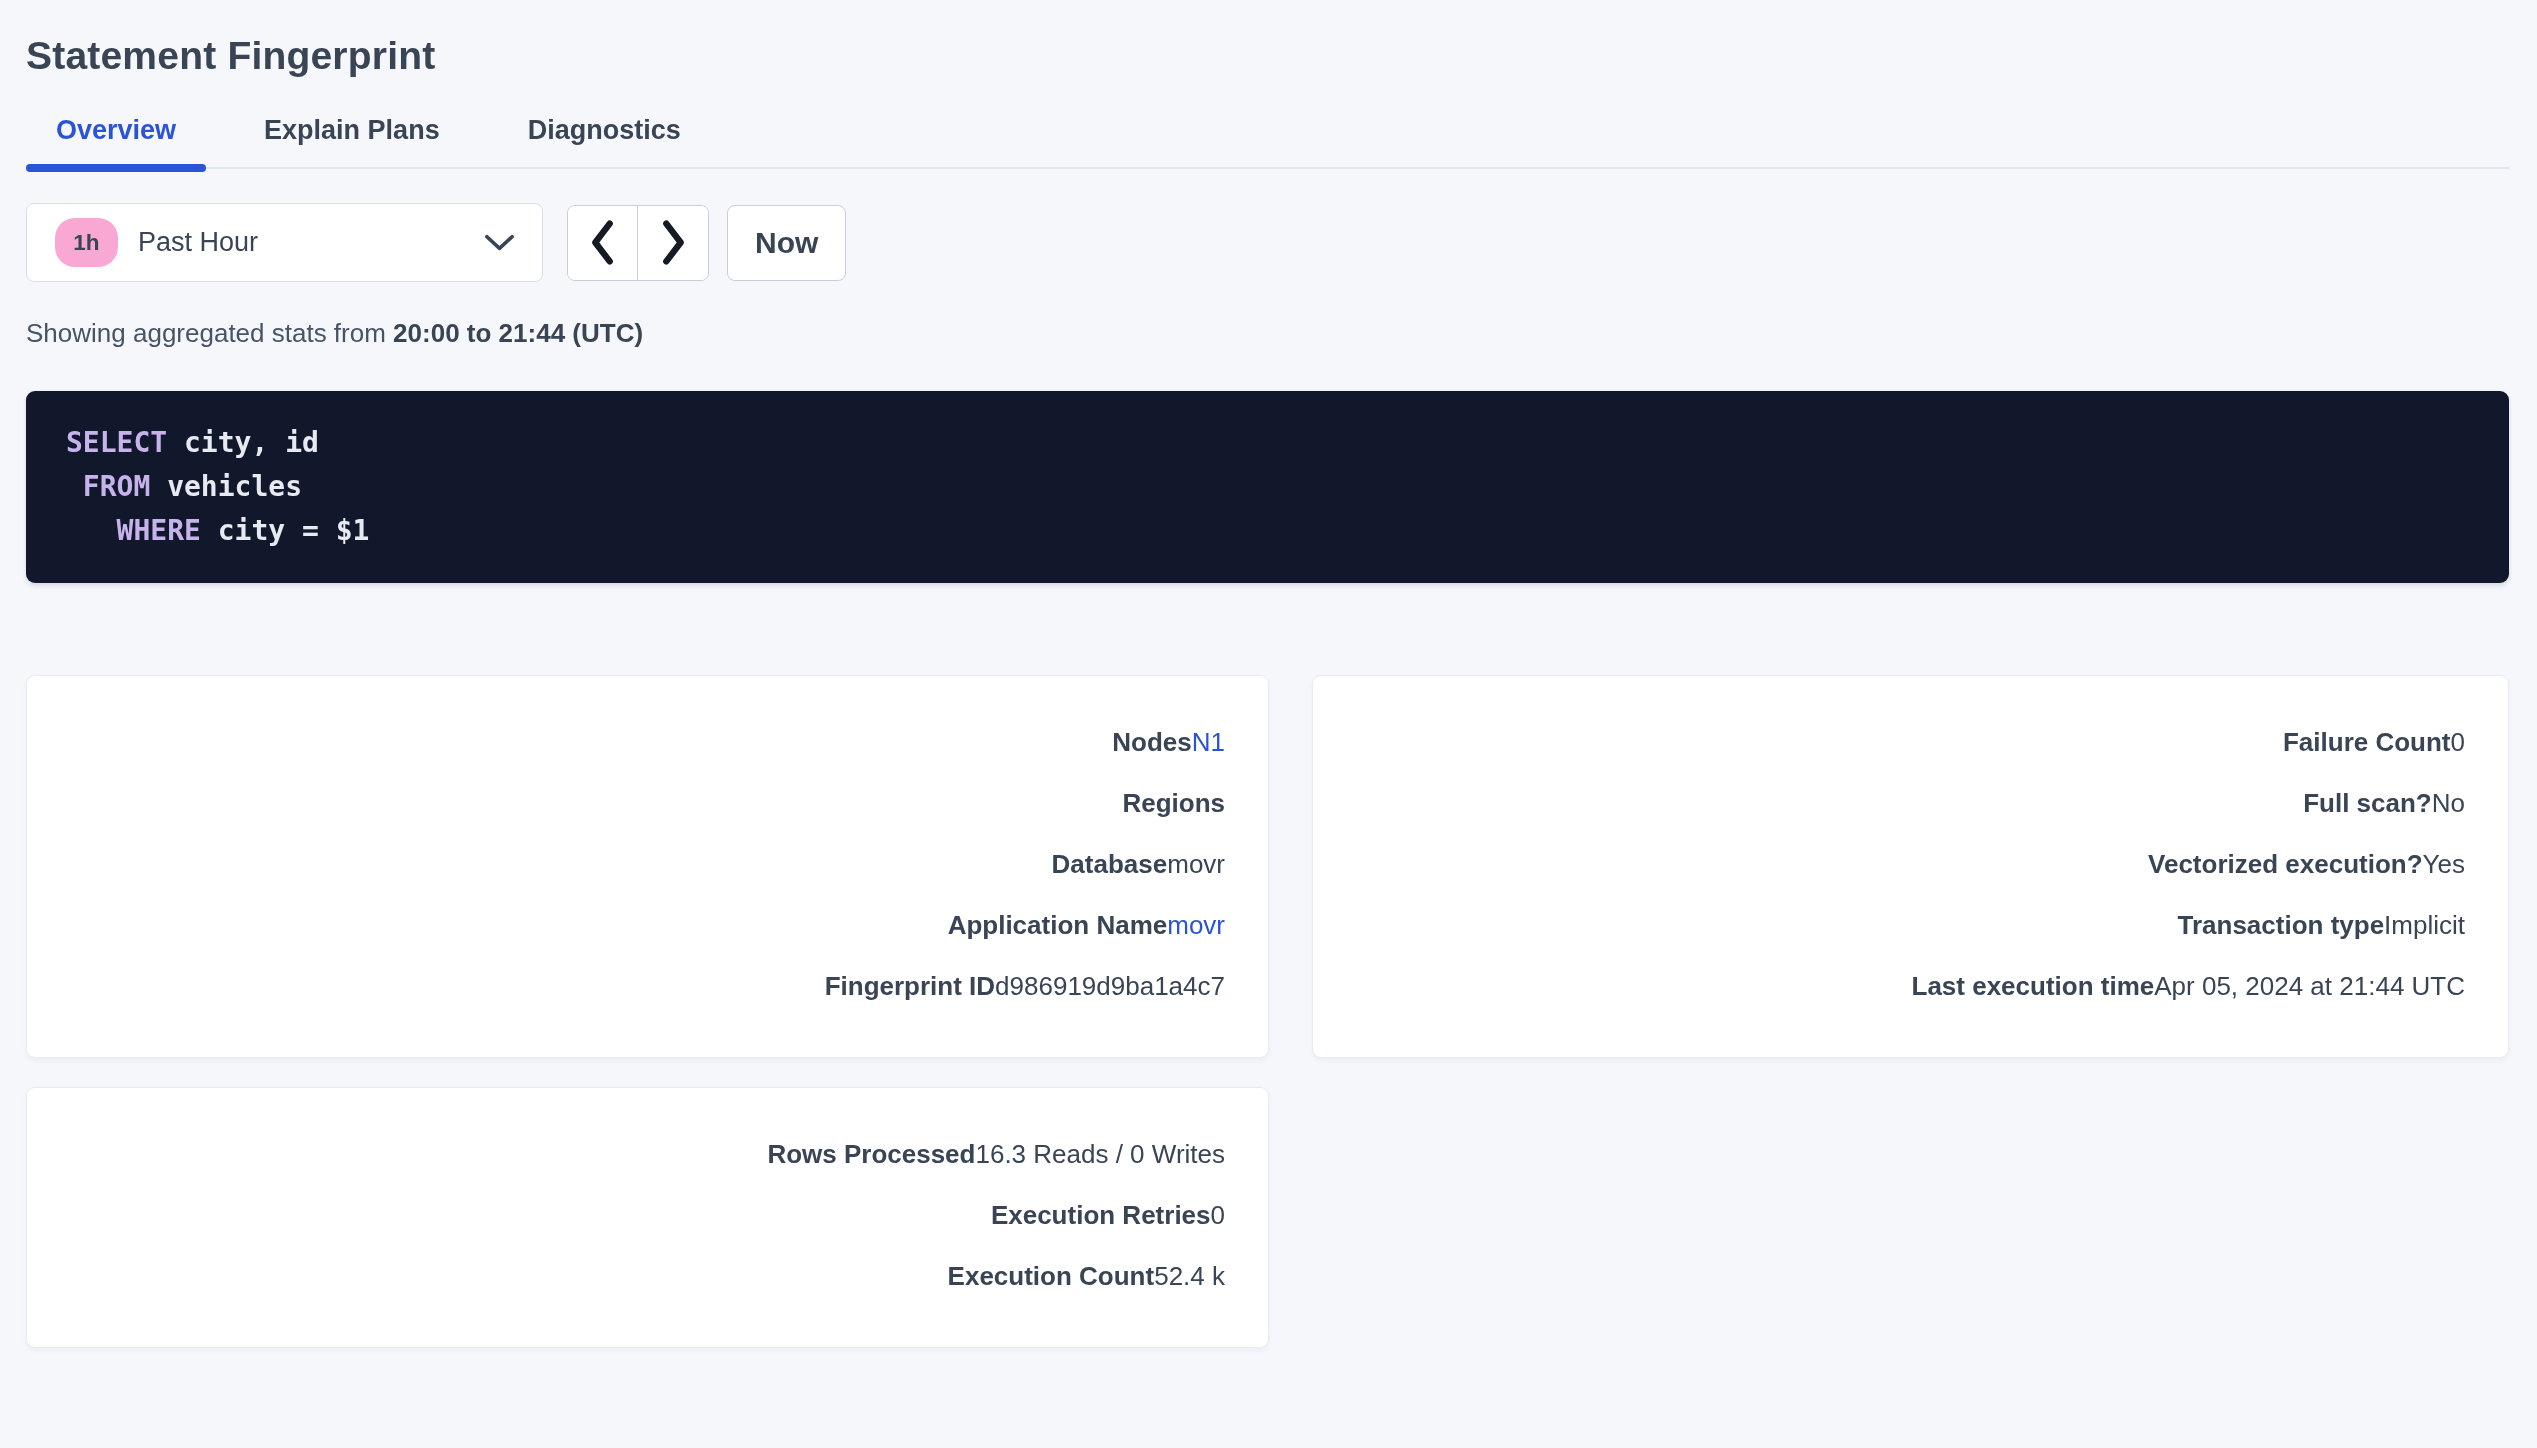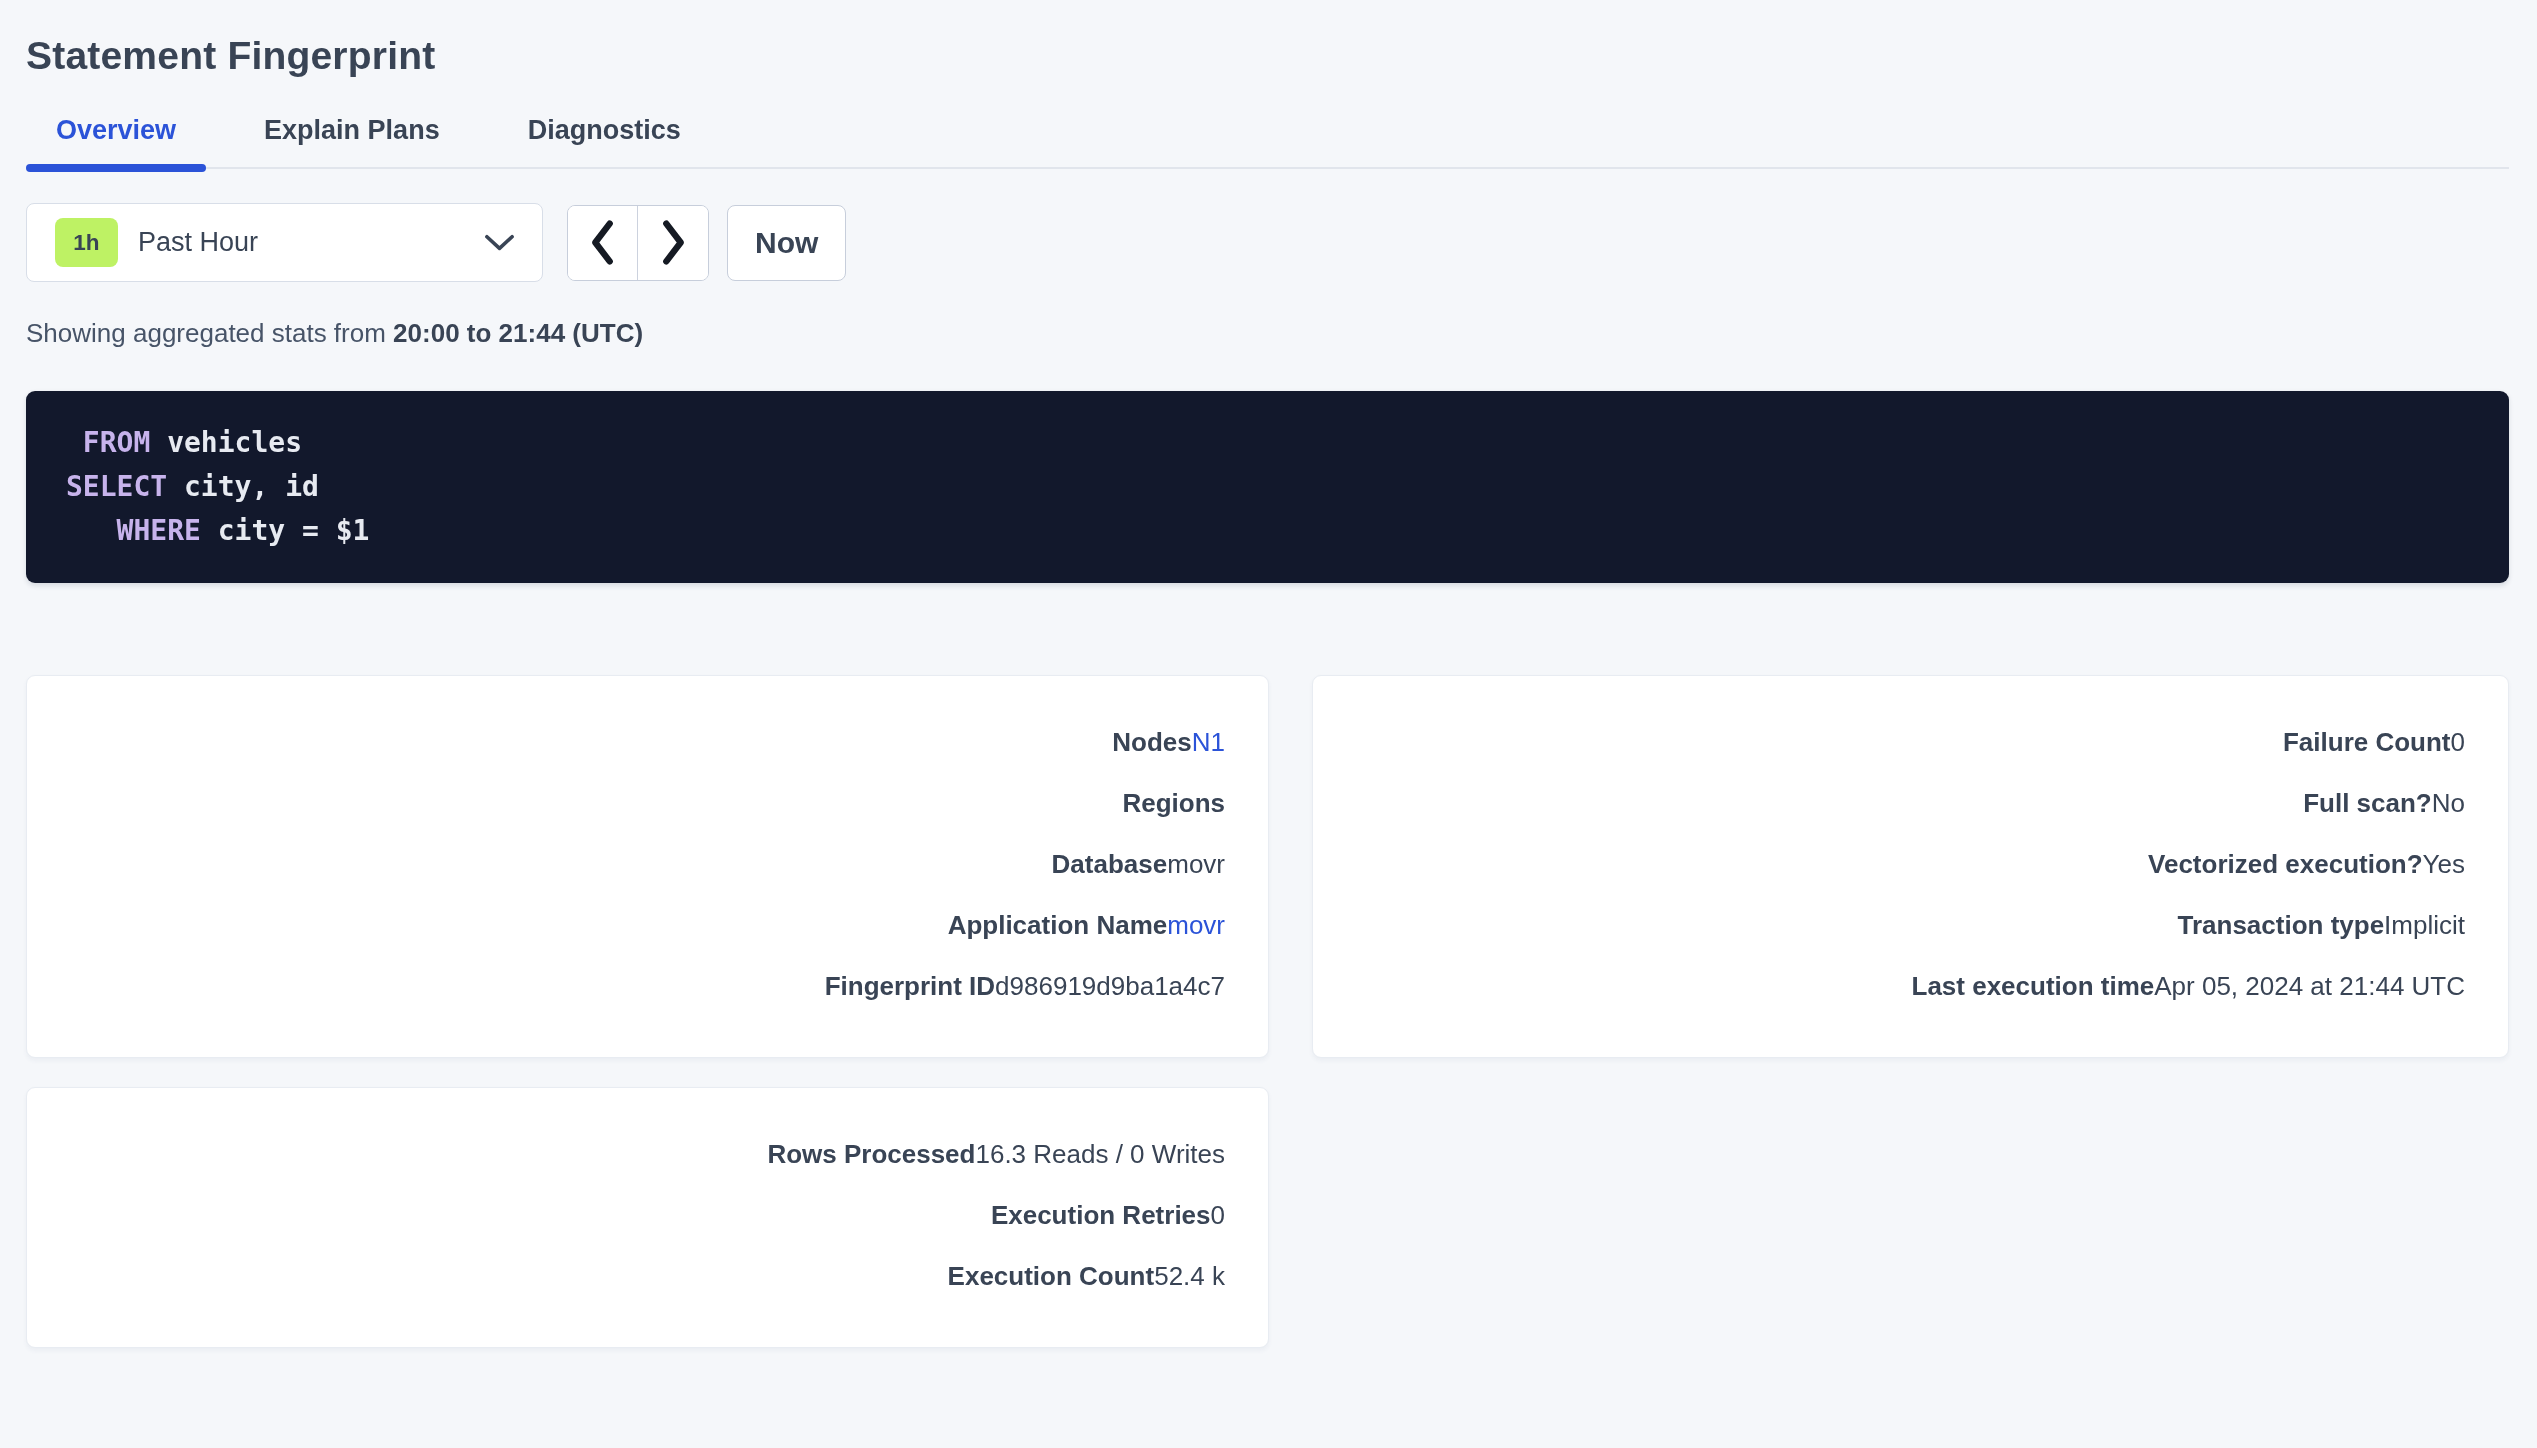--- a/index.html
+++ b/index.html
@@ -18,21 +18,21 @@
   
   .tabs{display:flex;gap:28px;margin-top:32px;position:relative;}
   .tabs::after{content:"";position:absolute;left:0;right:0;bottom:2.7px;height:2.7px;background:#e1e5ec;}
   .tab{position:relative;padding:0 30px 24px;font-size:27px;line-height:36px;font-weight:600;color:#394455;cursor:pointer;z-index:1;}
   .tab.active{color:#2b53d8;}
   .tab.active::after{content:"";position:absolute;left:0;right:0;bottom:0;height:8px;border-radius:4.5px;background:#2b53d8;}
 
   
   .toolbar{display:flex;align-items:center;margin-top:31px;}
   .range-select{width:517px;height:79px;box-sizing:border-box;background:#fff;border:1.8px solid #d8dee8;border-radius:8px;display:flex;align-items:center;padding:0 27px 0 28px;cursor:pointer;}
-  .badge{width:63px;height:49px;background:#bef264;border-radius:8px;display:flex;align-items:center;justify-content:center;font-size:22.5px;font-weight:700;color:#394455;}
+  .badge{width:63px;height:49px;background:#f9a8d4;border-radius:20px;display:flex;align-items:center;justify-content:center;font-size:22.5px;font-weight:700;color:#394455;}
   .range-label{margin-left:20px;font-size:27px;color:#394455;flex:1;}
   .pager{display:flex;height:76px;box-sizing:border-box;margin-left:24px;background:#fff;border:1.8px solid #c7cedb;border-radius:8px;overflow:hidden;}
   .pager-btn{width:70px;background:#fff;border:none;display:flex;align-items:center;justify-content:center;cursor:pointer;padding:0;}
   .pager-btn.first{border-right:1.8px solid #ccd2de;}
   .now-btn{margin-left:18px;height:76px;box-sizing:border-box;padding:0 27px;background:#fff;border:1.8px solid #c7cedb;border-radius:8px;font-family:inherit;font-size:30px;font-weight:600;color:#394455;cursor:pointer;}
 
   
   .stats{margin-top:36px;font-size:26px;line-height:31px;color:#475468;}
   .stats .bold{color:#394455;font-weight:700;}
 
@@ -106,22 +106,22 @@
       </button>
     </div>
     <button class="now-btn">Now</button>
   </div>
 
   <div class="stats">
     <span>Showing aggregated stats from </span><span class="bold">20:00 to 21:44 (UTC)</span>
   </div>
 
   <div class="sql-box">
+      <div class="sql-line"><span class="kw">SELECT</span><span class="code"> city, id</span></div>
       <div class="sql-line"><span class="code"> </span><span class="kw">FROM</span><span class="code"> vehicles</span></div>
-      <div class="sql-line"><span class="kw">SELECT</span><span class="code"> city, id</span></div>
       <div class="sql-line"><span class="code">   </span><span class="kw">WHERE</span><span class="code"> city = $1</span></div>
     </div>
 
   <div class="cards-row row-1">
     <div class="card w-left">
 
     <div class="crow">
           <span class="label">Nodes</span>
           <span class="vwrap"><span class="value link">N1</span></span>
         </div>

